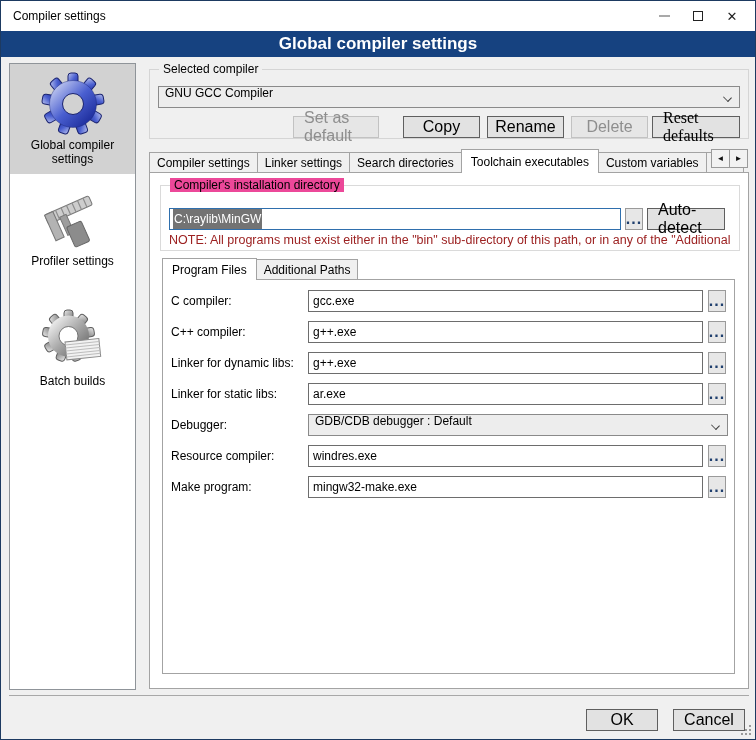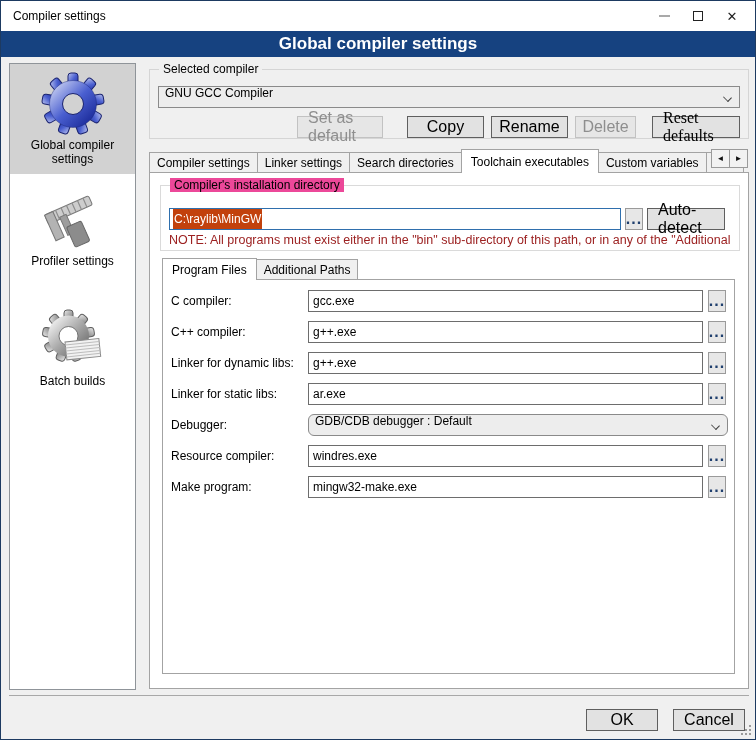--- a/index.html
+++ b/index.html
@@ -32,38 +32,38 @@
   .legend.onwhite{background:#ec4899;}
   
   .btn{height:22px;background:#e2e2e2;border:1px solid #5f5f5f;display:inline-flex;align-items:center;justify-content:center;padding:0 10px;font-size:16px;cursor:default;}
   .btn.disabled{background:#e6e6e6;border-color:#c2c2c2;color:#8e8e8e;}
   .dots{width:18px;padding:0;font-weight:bold;letter-spacing:1px;background:#e7e7e7;border:1px solid #9a9a9a;color:#1f3f6e;}
   
   .tin{height:22px;border:1px solid #6d6d6d;background:#fff;font-family:"Liberation Sans",sans-serif;font-size:12px;padding:0 4px;outline:none;}
   .combo{height:22px;border:1px solid #8a8a8a;background:#ededed;display:flex;align-items:center;padding:0 22px 8px 6px;position:relative;cursor:default;}
   .combo .chev{position:absolute;right:8px;top:7px;width:7px;height:7px;border-right:1.5px solid #3c3c3c;border-bottom:1.5px solid #3c3c3c;transform:rotate(45deg) scaleY(.8);}
   .focusbox{height:22px;border:1px solid #2f6fad;background:#fff;display:flex;align-items:center;padding:0 3px;overflow:hidden;white-space:nowrap;}
-  .selhl{background:#c2410c;color:#fff;padding:15px 1px;}
+  .selhl{background:#737373;color:#fff;padding:15px 1px;}
   
   .tabstrip{position:absolute;display:flex;align-items:flex-end;}
   .tab{height:20px;margin-bottom:1px;background:#f0f0f0;border:1px solid #a3a3a3;border-bottom:none;display:flex;align-items:center;padding:0 7px;white-space:nowrap;cursor:default;}
   .tab + .tab{margin-left:-1px;}
   .tab.selected{height:24px;margin-bottom:0;background:#fff;position:relative;z-index:4;padding:0 9px;}
   .tab.clip{width:38px;overflow:hidden;padding-right:0;}
   .tabarrows{position:absolute;display:flex;z-index:5;}
   .tabarrow{width:19px;height:19px;background:#f2f2f2;border:1px solid #9a9a9a;display:flex;align-items:center;justify-content:center;font-size:8px;color:#111;cursor:default;}
   .tabarrow + .tabarrow{margin-left:-1px;}
   .page{position:absolute;left:148px;top:171px;width:600px;height:517px;background:#fff;border:1px solid #a3a3a3;z-index:1;}
   .panel{position:absolute;background:#fff;border:1px solid #a3a3a3;}
   
   .frow{position:absolute;left:0;width:100%;height:22px;}
   .frow .flabel{position:absolute;left:8px;top:0;height:22px;display:flex;align-items:center;font-size:12px;}
   .frow .tin{position:absolute;left:145px;top:0;width:395px;}
   .frow .dots{position:absolute;left:545px;top:0;height:22px;}
-  .frow .combo{position:absolute;left:145px;top:0;width:420px;border-radius:6px;}
+  .frow .combo{position:absolute;left:145px;top:0;width:420px;}
   .note{position:absolute;color:#9c2121;font-size:12.5px;white-space:nowrap;overflow:hidden;}
   
   .sep{position:absolute;left:8px;top:694px;width:740px;height:1px;background:#a8a8a8;}
   .grip{position:absolute;right:4px;bottom:4px;width:2px;height:2px;background:#9b9b9b;
         box-shadow:0 -4px #9b9b9b,0 -8px #9b9b9b,-4px 0 #9b9b9b,-8px 0 #9b9b9b,-4px -4px #9b9b9b;}
 </style>
 </head>
 <body>
 
 <div class="win">
@@ -162,21 +162,21 @@
   <div class="groupbox" style="left:148px;top:68px;width:600px;height:70px;">
     <span class="legend">Selected compiler</span>
     <div class="combo" style="position:absolute;left:8px;top:16px;right:8px;">
       <span>GNU GCC Compiler</span>
       <span class="chev"></span>
     </div>
     <div style="position:absolute;right:8px;top:46px;display:flex;">
       <div class="btn disabled" style="width:86px;margin-right:24px;">Set as default</div>
       <div class="btn" style="width:77px;margin-right:7px;">Copy</div>
       <div class="btn" style="width:77px;margin-right:7px;">Rename</div>
-      <div class="btn disabled" style="width:61px;margin-right:16px;">Delete</div>
+      <div class="btn disabled" style="width:77px;margin-right:4px;">Delete</div>
       <div class="btn" style="width:88px;font-family:Liberation Serif, serif;">Reset defaults</div>
     </div>
   </div>
 
   <div class="tabstrip" style="left:148px;top:148px;height:24px;">
     <div class="tab">Compiler settings</div>
     <div class="tab">Linker settings</div>
     <div class="tab">Search directories</div>
     <div class="tab selected">Toolchain executables</div>
     <div class="tab">Custom variables</div>

